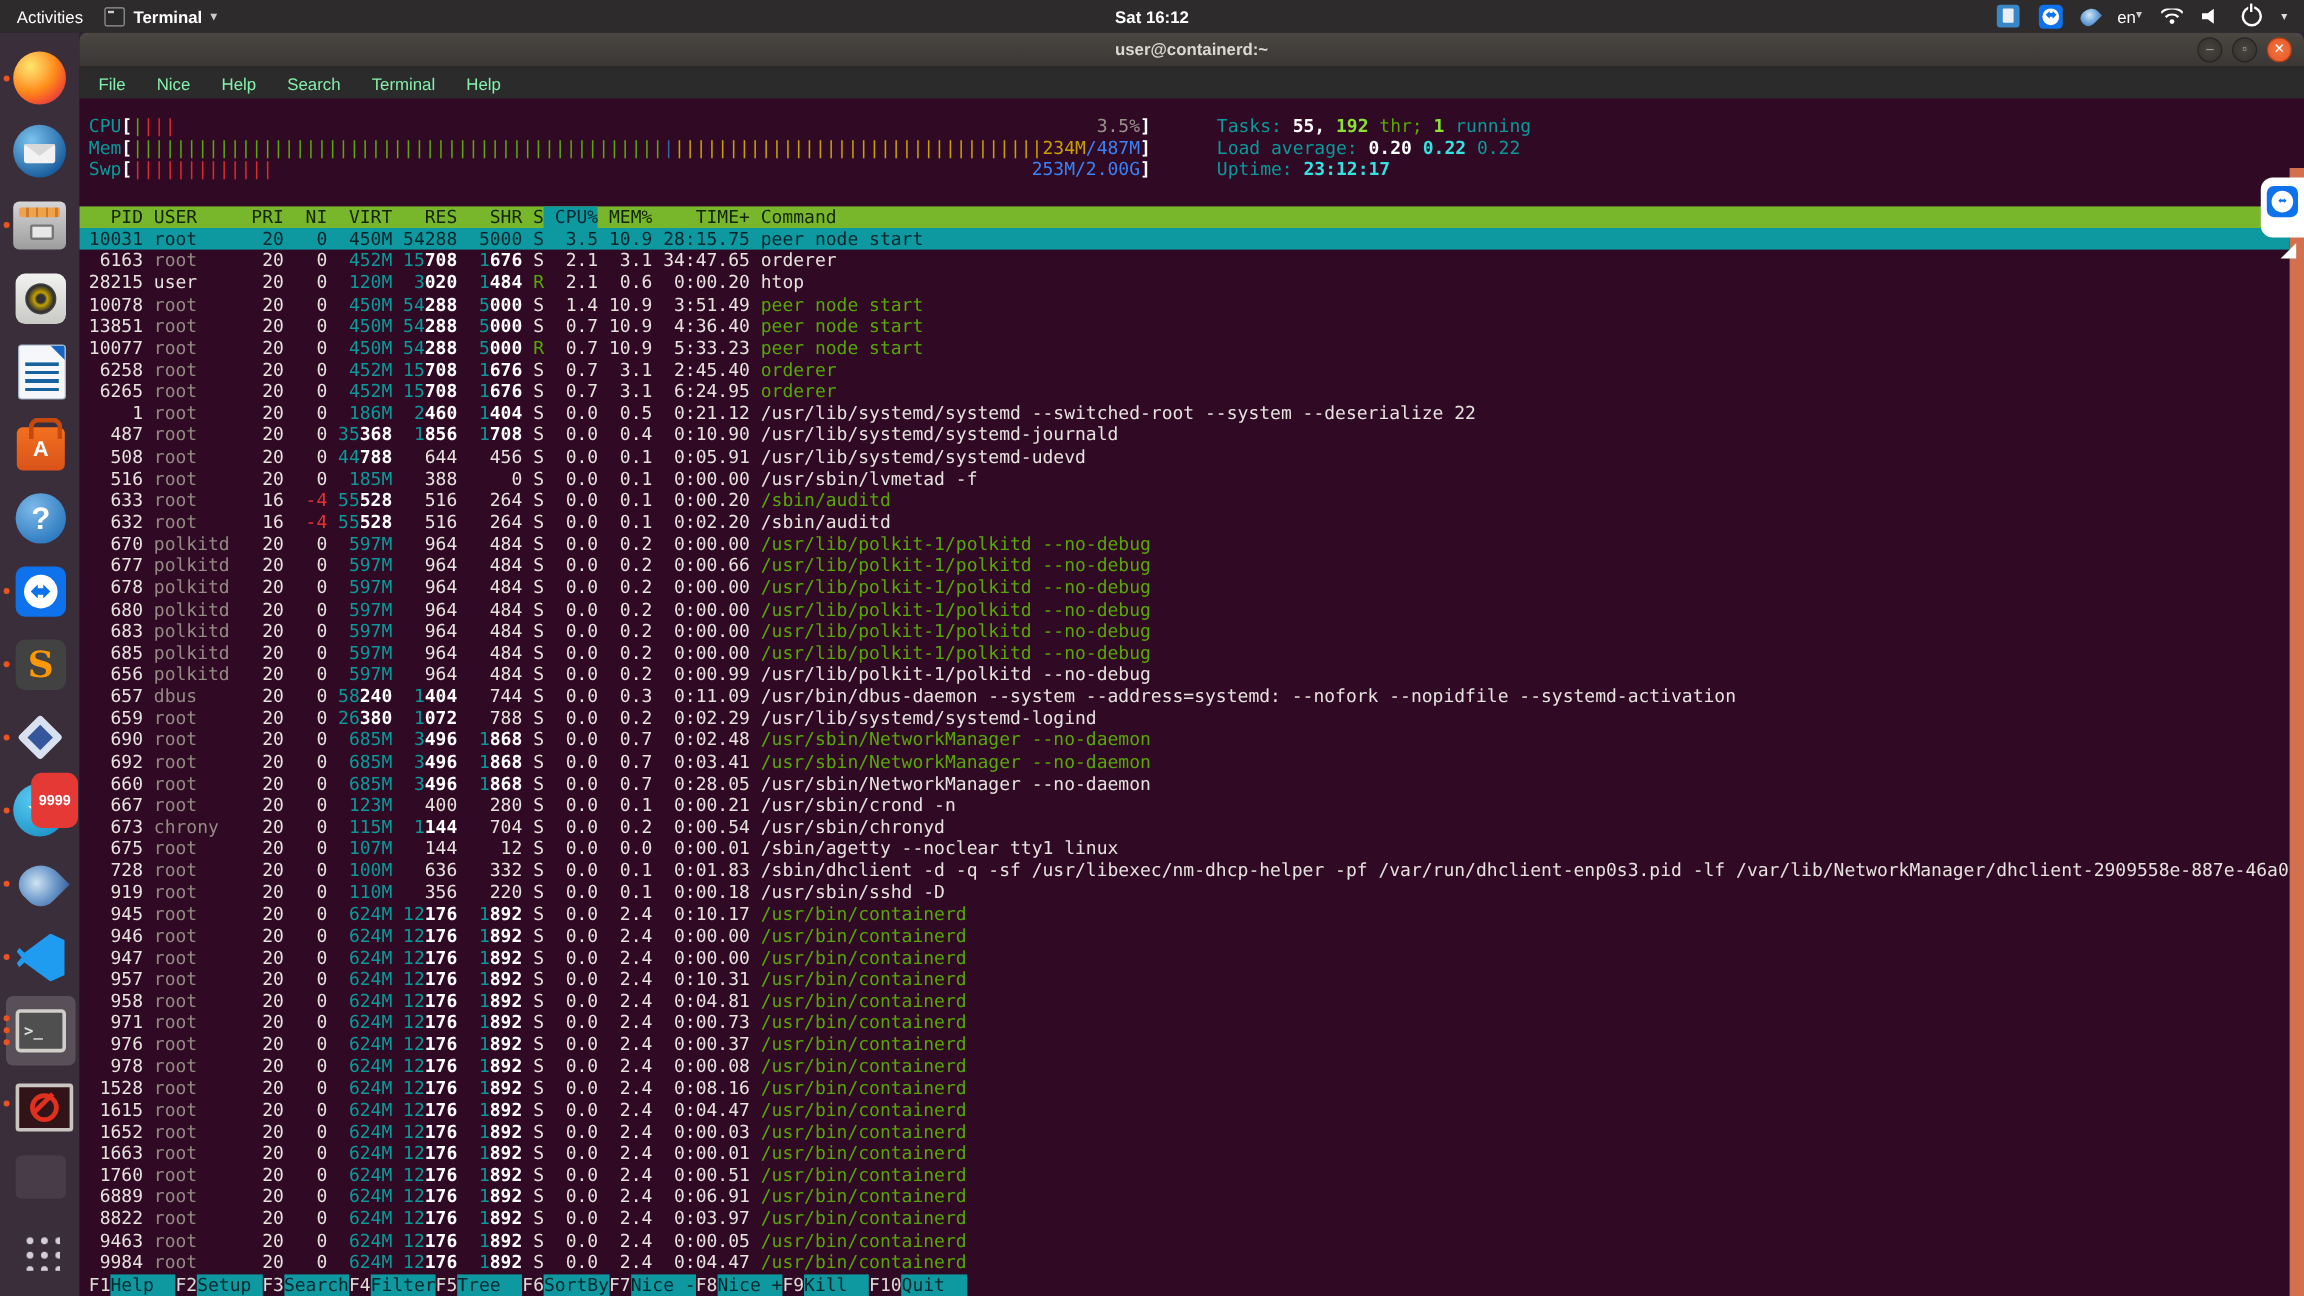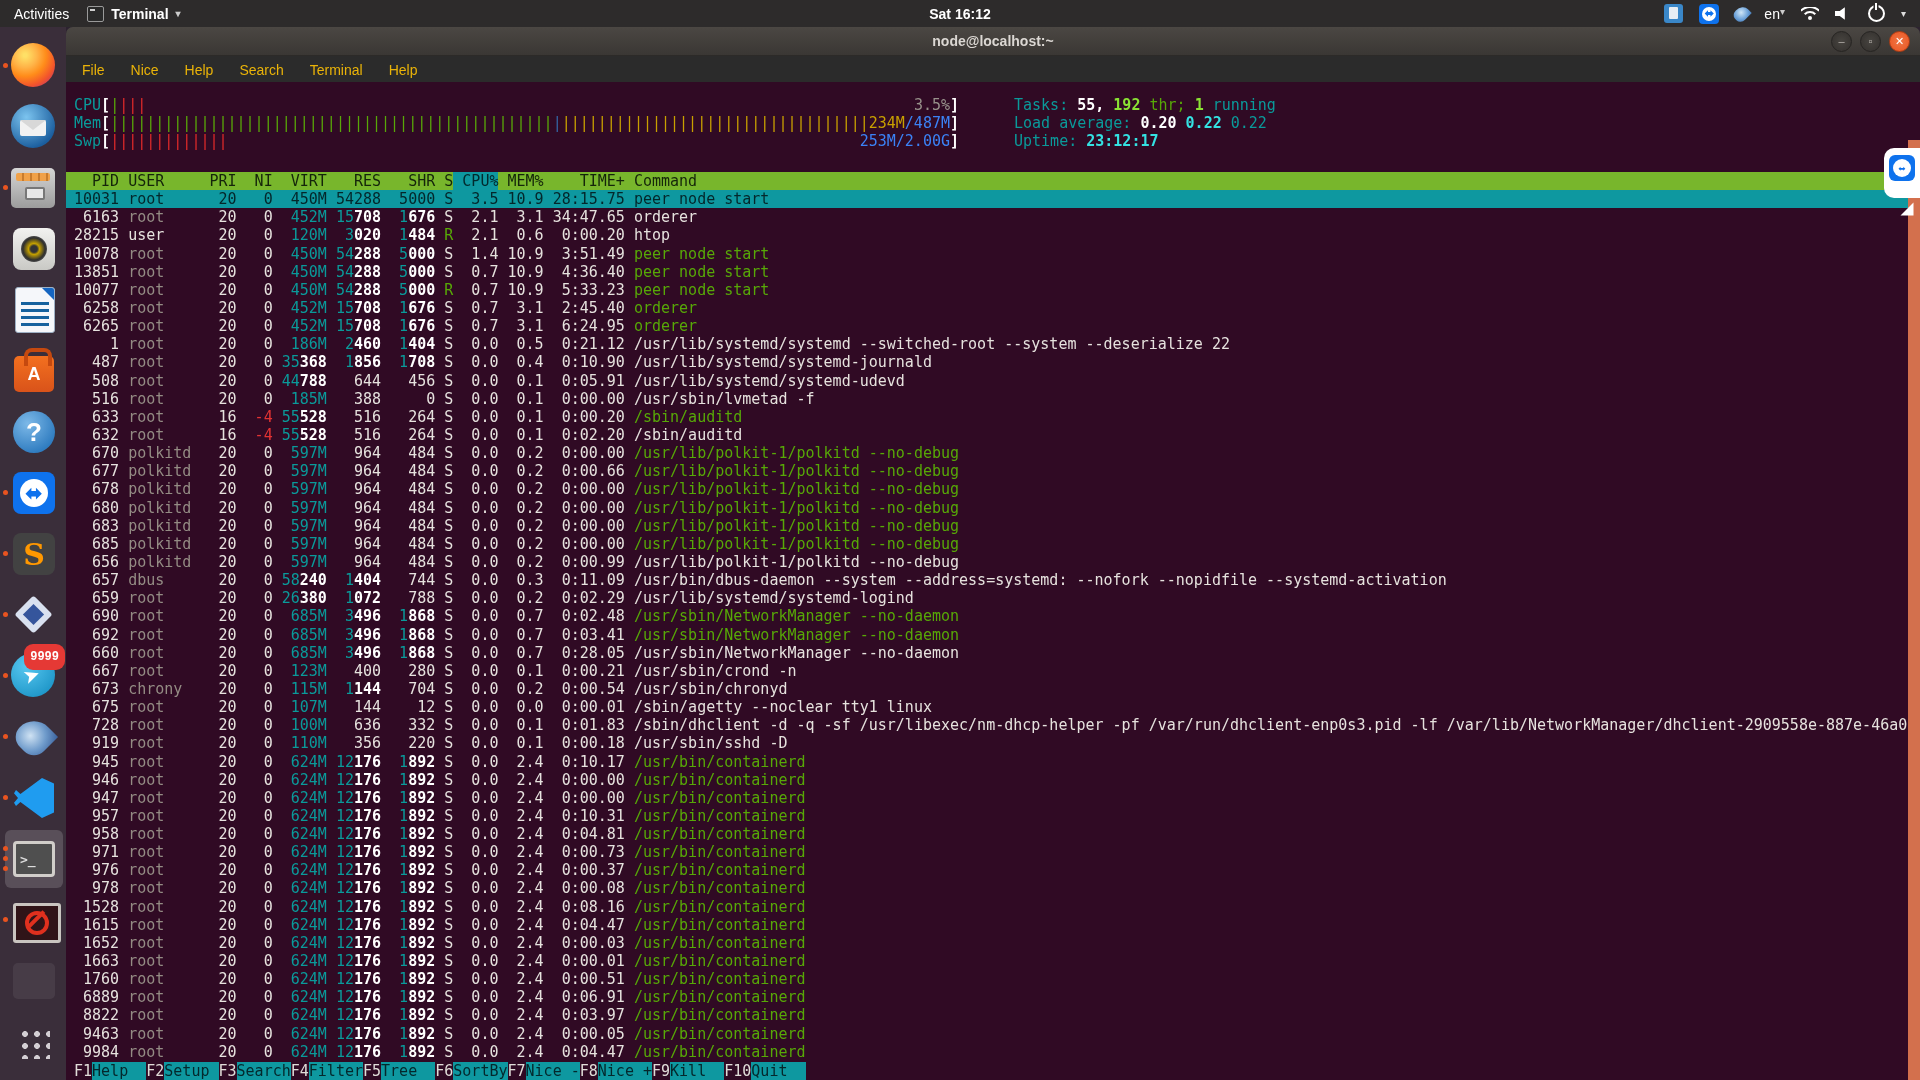--- a/index.html
+++ b/index.html
@@ -52,39 +52,39 @@
   .ic-sw::before{content:"";position:absolute;top:-8px;left:10px;width:20px;height:14px;border:4px solid #c5490f;border-bottom:none;border-radius:8px 8px 0 0;}
   .ic-help{width:42px;height:42px;margin:2px;border-radius:50%;background:radial-gradient(circle at 35% 30%,#7db9e8,#2f7cc0 75%);color:#fff;font-size:26px;font-weight:bold;display:flex;align-items:center;justify-content:center;}
   .ic-tv{width:42px;height:42px;margin:2px;border-radius:8px;background:#0e72ed;display:flex;align-items:center;justify-content:center;}
   .ic-tv .tv-circle{width:28px;height:28px;font-size:20px;}
   .ic-subl{width:42px;height:42px;margin:2px;border-radius:8px;background:#424242;color:#ff9800;font-size:30px;font-weight:bold;display:flex;align-items:center;justify-content:center;font-family:"DejaVu Serif",serif;}
   .ic-vbox{width:46px;height:46px;position:relative;}
   .ic-vbox::before{content:"";position:absolute;left:9px;top:9px;width:27px;height:27px;transform:rotate(45deg);background:#d9e1f0;border-radius:3px;}
   .ic-vbox::after{content:"";position:absolute;left:15px;top:15px;width:15px;height:15px;transform:rotate(45deg);background:#35559c;}
   .ic-tg{width:44px;height:44px;border-radius:50%;background:radial-gradient(circle at 35% 30%,#57c7f0,#1e96c8 80%);color:#fff;display:flex;align-items:center;justify-content:center;font-size:20px;position:relative;}
   .ic-tg .plane{transform:rotate(-20deg);margin-left:-3px;}
-  .badge{position:absolute;top:-9px;right:-10px;background:#e53935;color:#fff;font-size:12px;font-weight:bold;border-radius:9px;padding:6px 6px;line-height:14px;font-family:Liberation Mono, monospace;}
+  .badge{position:absolute;top:-9px;right:-10px;background:#e53935;color:#fff;font-size:12px;font-weight:bold;border-radius:9px;padding:16px 6px;line-height:14px;}
   .ic-deluge{width:34px;height:34px;margin:6px;background:radial-gradient(circle at 40% 55%,#cfe2f3,#6f9bcb 55%,#3a619c);border-radius:80% 0 55% 55%;transform:rotate(45deg);}
   .ic-code{width:40px;height:40px;margin:3px;background:#1f9cf0;clip-path:polygon(70% 0,100% 14%,100% 86%,70% 100%,16% 60%,5% 70%,0 62%,10% 50%,0 38%,5% 30%,16% 40%);}
   .ic-term{width:42px;height:36px;margin:5px 2px;background:#2e2e2e;border:3px solid #c9c5c0;border-radius:4px;color:#d6d6d6;font-family:"DejaVu Sans Mono",monospace;font-size:13px;font-weight:bold;display:flex;align-items:center;justify-content:flex-start;padding-left:4px;box-sizing:border-box;}
   .ditem.active::before{content:"";position:absolute;inset:-6px;background:rgba(255,255,255,.16);border-radius:6px;}
   .ic-block{width:42px;height:34px;margin:6px 2px;background:#301418;border:3px solid #c9c5c0;border-radius:3px;position:relative;}
   .ic-block::before{content:"";position:absolute;left:9px;top:5px;width:16px;height:16px;border:4px solid #e0301e;border-radius:50%;}
   .ic-block::after{content:"";position:absolute;left:10px;top:11px;width:21px;height:4px;background:#e0301e;transform:rotate(-45deg);}
   .ic-faint{width:42px;height:36px;margin:5px 2px;background:rgba(255,255,255,.07);border-radius:5px;}
   .ic-grid{width:32px;height:32px;margin:7px;background:radial-gradient(#d3ced3 2.6px,transparent 3.2px);background-size:12px 12px;background-position:1px 1px;}
 
   
   #win{position:absolute;left:66px;top:27px;right:0;bottom:0;border-radius:7px 7px 0 0;overflow:hidden;z-index:30;}
   #titlebar{height:28px;background:linear-gradient(#4b4743,#3a3734);display:flex;align-items:center;position:relative;border-bottom:1px solid #2c2a28;}
   #title{position:absolute;left:0;right:0;text-align:center;color:#dbd7d3;font-weight:bold;font-size:14px;}
   #wbtns{margin-left:auto;display:flex;gap:8px;padding-right:10px;z-index:2;}
   .wbtn{width:19px;height:19px;border-radius:50%;background:radial-gradient(#474440,#33302d);border:1px solid #262422;color:#b7b2ac;font-size:11px;line-height:18px;text-align:center;cursor:pointer;}
   .wbtn.close{background:radial-gradient(#f07746,#e95420);border-color:#b13d14;color:#fff;}
-  #menubar{height:27px;background:#2b2b2b;display:flex;align-items:center;gap:26px;padding-left:16px;color:#eab308;font-size:14px;}
+  #menubar{height:27px;background:#2b2b2b;display:flex;align-items:center;gap:26px;padding-left:16px;color:#86efac;font-size:14px;}
   #menubar span{cursor:pointer;}
 
   
   #term{position:absolute;left:0;top:55px;right:0;bottom:0;background:#300a24;font-family:"DejaVu Sans Mono",monospace;font-size:15px;line-height:18.15px;}
   #meters{position:absolute;left:8px;top:14px;white-space:pre;}
   #stats{position:absolute;left:932px;top:14px;white-space:pre;margin-left:16px;}
   #ptable{position:absolute;left:0;top:90px;right:12px;}
   .prow{white-space:pre;height:18.15px;padding-left:8px;cursor:default;}
   .hdr{background:#78b62c;}
   .hdr span{color:#15250a;}
@@ -215,21 +215,21 @@
     <div class="ditem" style="top:931px">
         <div class="ic-faint"></div>
       </div>
     <div class="ditem" style="top:993px">
         <div class="ic-grid"></div>
       </div>
   </div>
 
   <div id="win">
     <div id="titlebar">
-      <div id="title">node@localhost:~</div>
+      <div id="title">user@containerd:~</div>
       <div id="wbtns">
         <span class="wbtn">–</span>
         <span class="wbtn">▫</span>
         <span class="wbtn close">✕</span>
       </div>
     </div>
     <div id="menubar">
       <span>File</span>
       <span>Nice</span>
       <span>Help</span>

